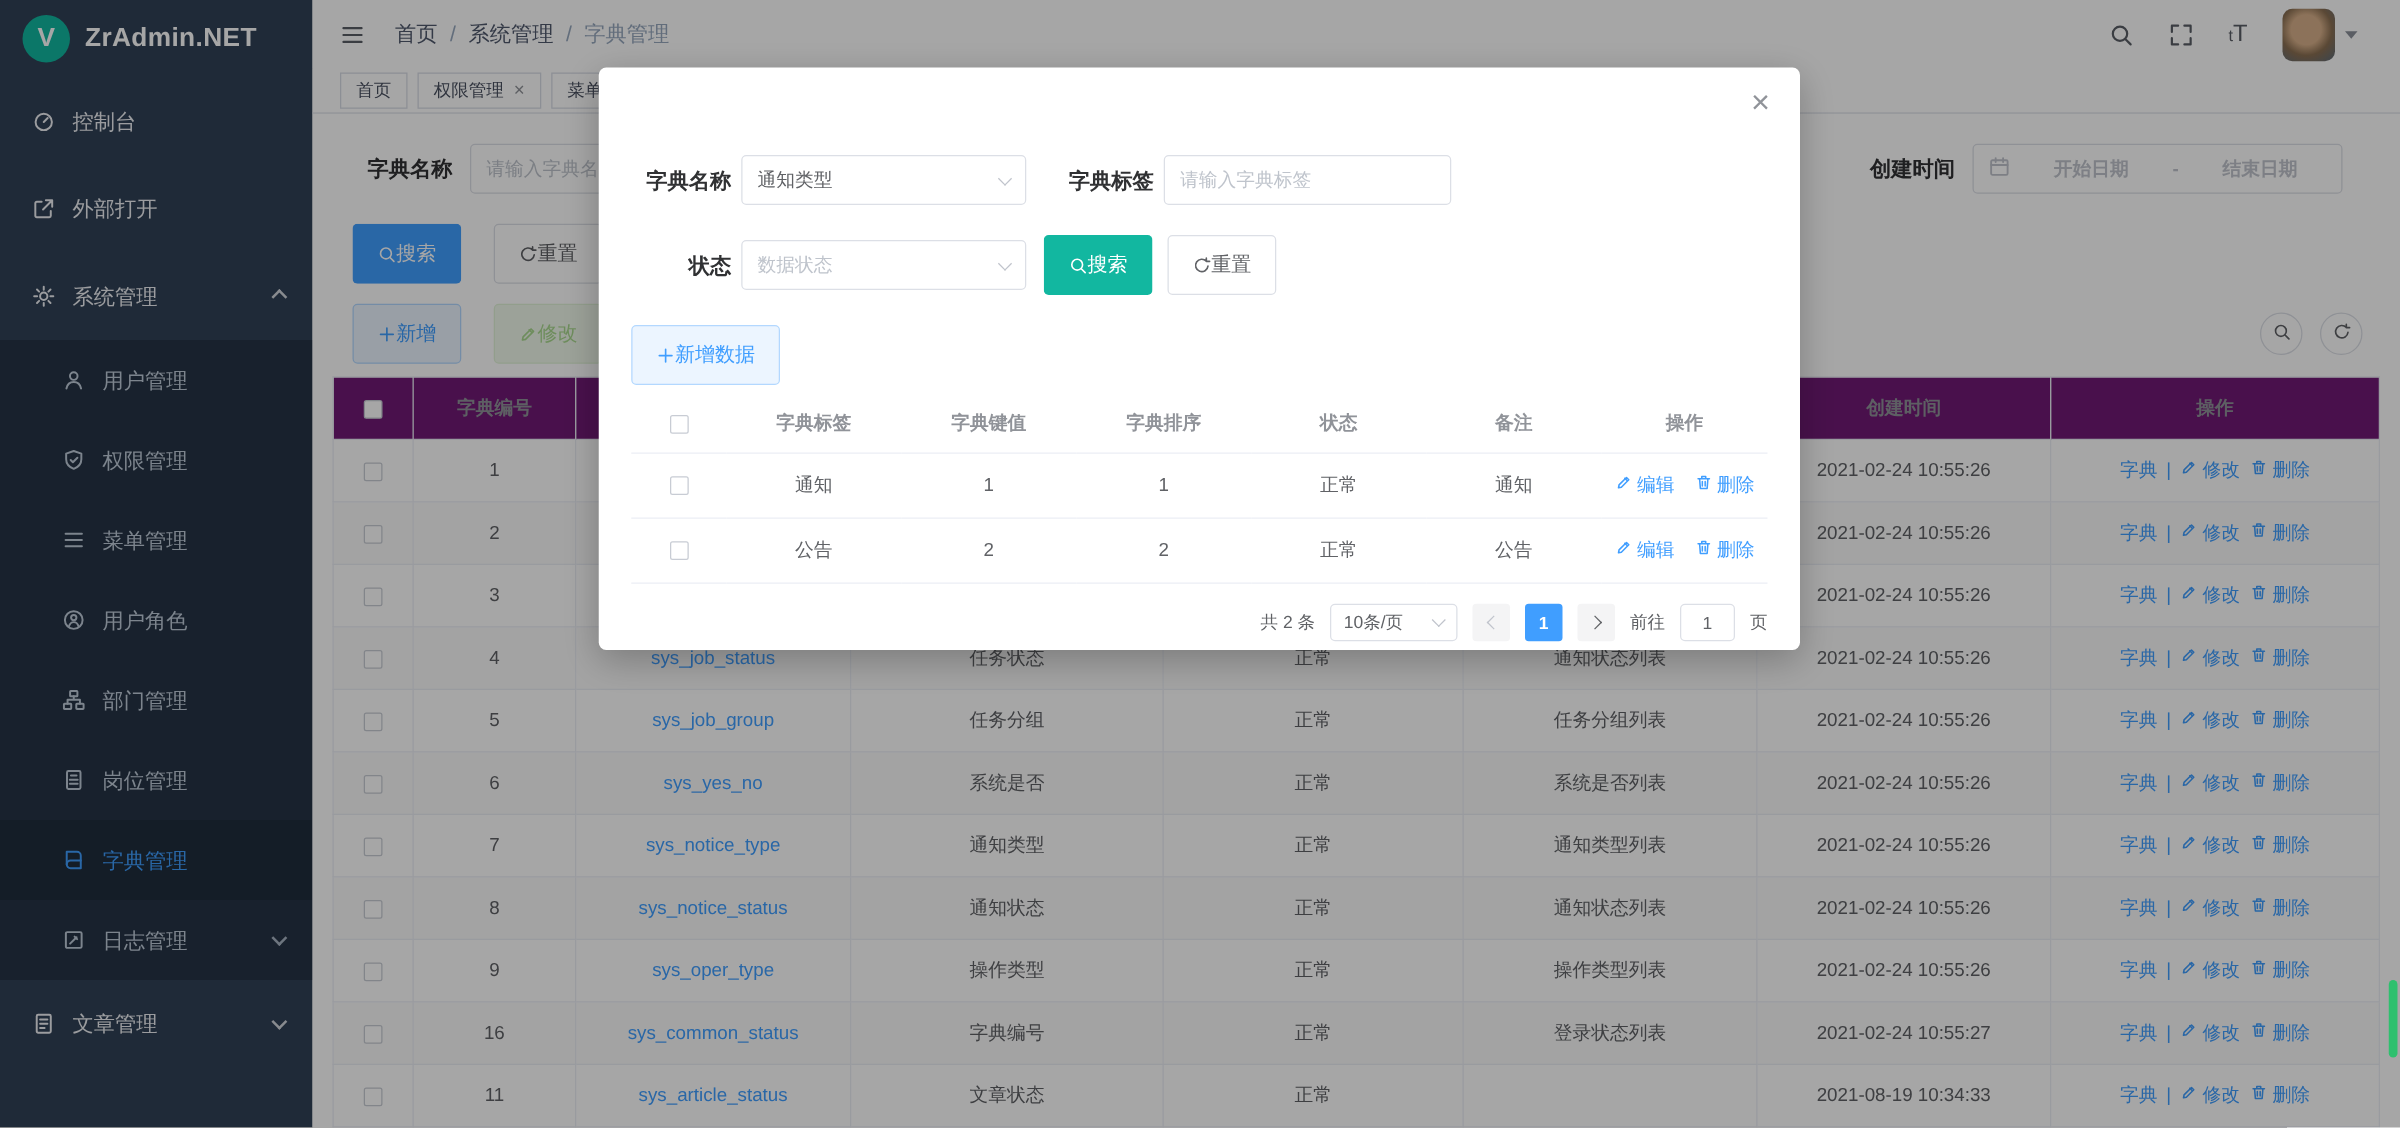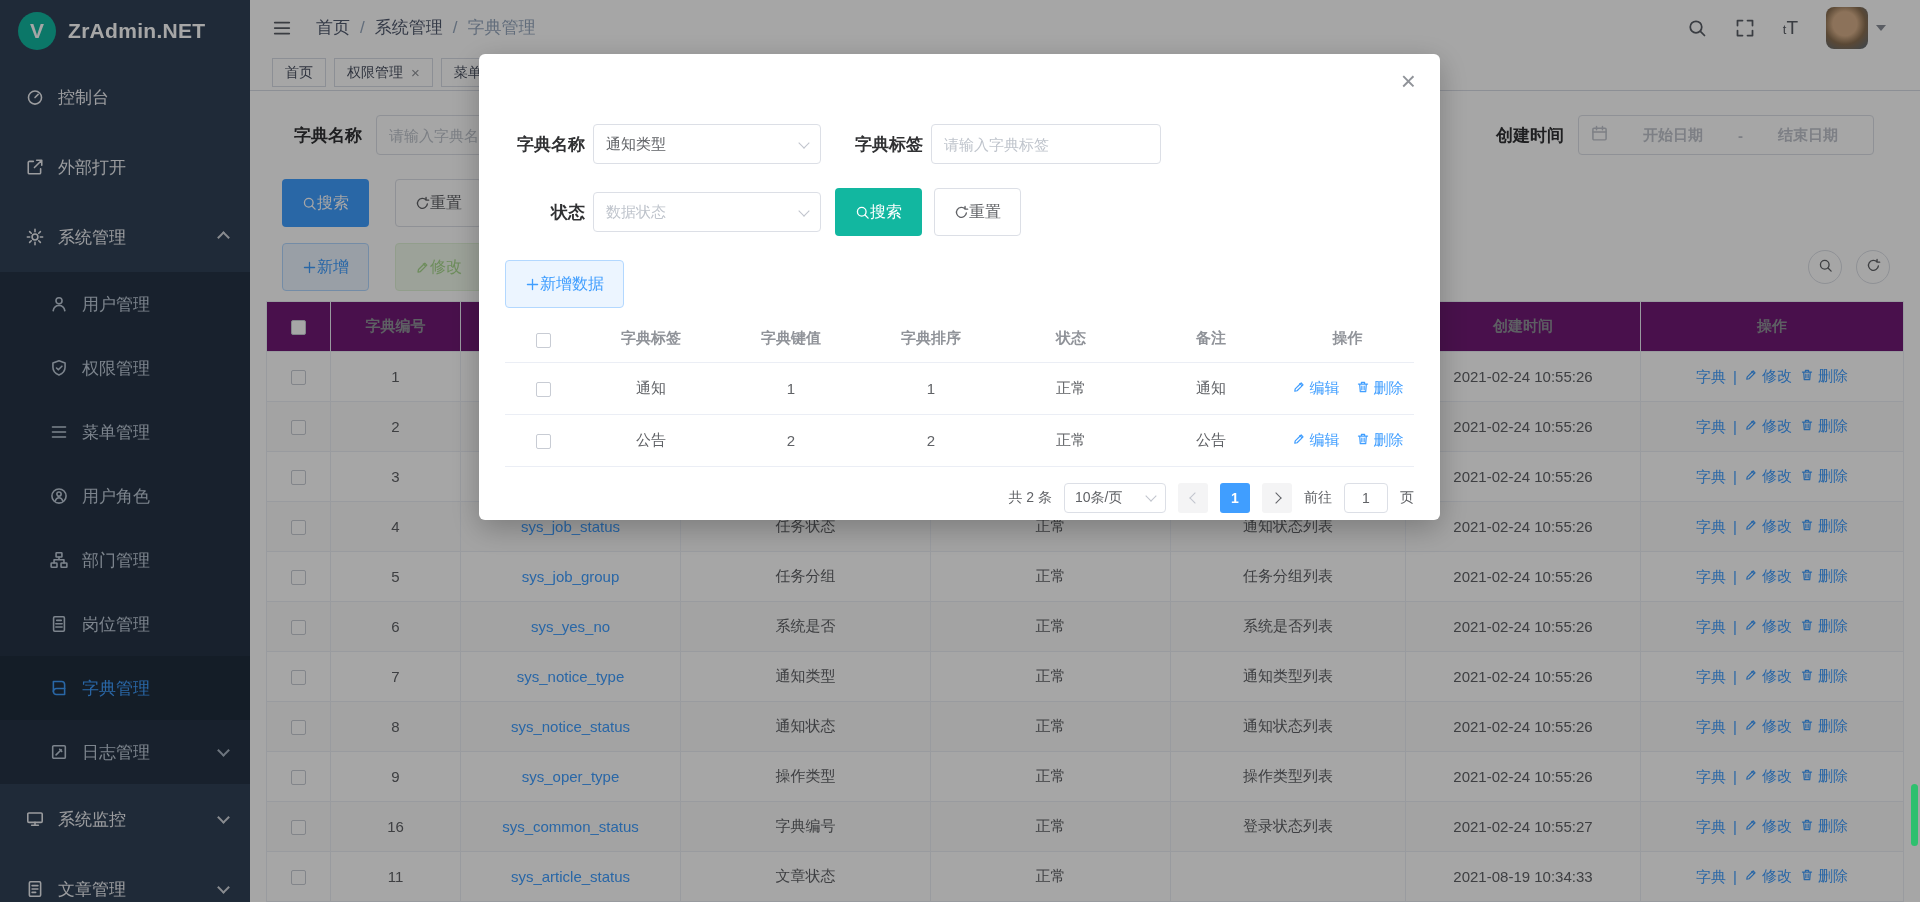--- a/index.html
+++ b/index.html
@@ -268,32 +268,20 @@
               </g>
             </svg>
           </span>
           <span class="menu-label">日志管理</span>
           <span class="menu-arrow down"></span>
         </div>
         <div class="menu-item">
           <span class="icon">
             <svg viewBox="0 0 16 16" width="18" height="18">
               <g fill="none" stroke="currentColor" stroke-width="1.4" stroke-linecap="round" stroke-linejoin="round">
-                <rect x="1.6" y="2.6" width="12.8" height="8.4" rx="1"></rect>
-                <path d="M8 11v2.6M5 13.6h6"></path>
-              </g>
-            </svg>
-          </span>
-          <span class="menu-label">系统监控</span>
-          <span class="menu-arrow down"></span>
-        </div>
-        <div class="menu-item">
-          <span class="icon">
-            <svg viewBox="0 0 16 16" width="18" height="18">
-              <g fill="none" stroke="currentColor" stroke-width="1.4" stroke-linecap="round" stroke-linejoin="round">
                 <rect x="3" y="1.6" width="10" height="12.8" rx="1"></rect>
                 <path d="M5.4 5h5.2M5.4 8h5.2M5.4 11h3.2"></path>
               </g>
             </svg>
           </span>
           <span class="menu-label">文章管理</span>
           <span class="menu-arrow down"></span>
         </div>
       </nav>
   </aside>

